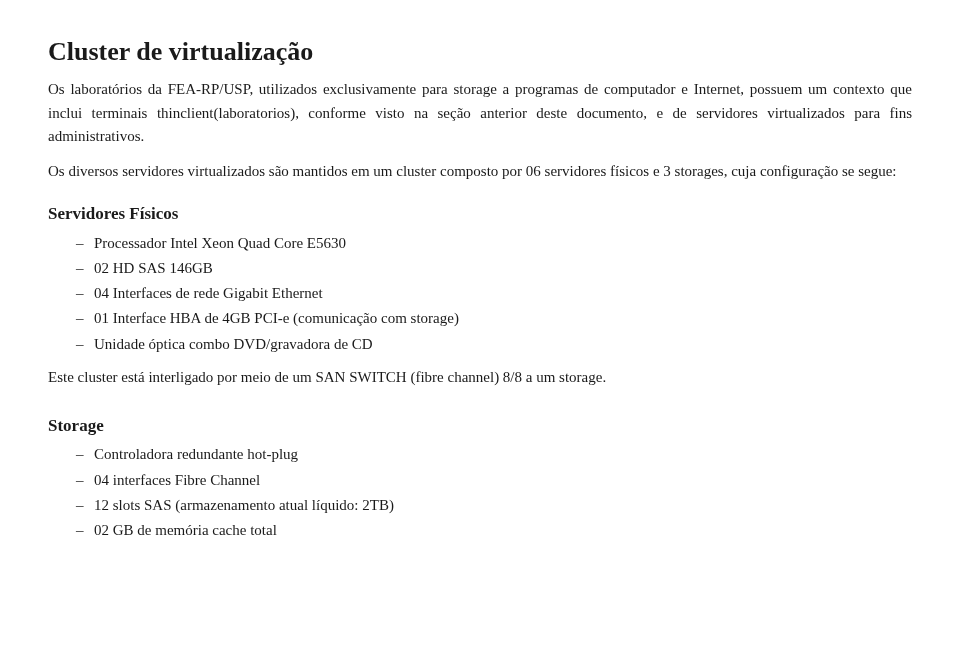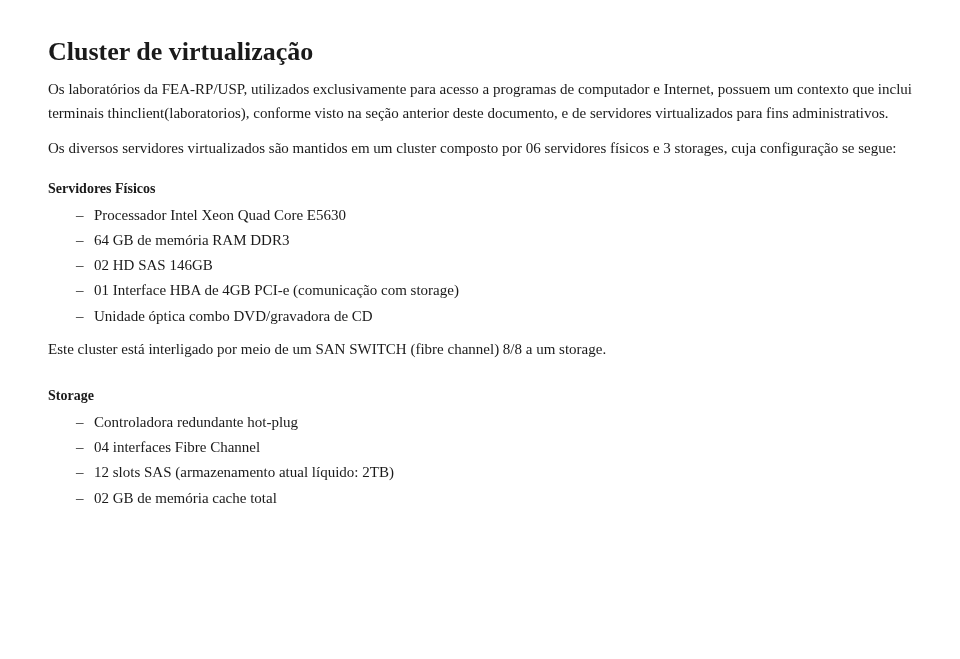--- a/index.html
+++ b/index.html
@@ -29,21 +29,21 @@
       margin-bottom: 12px;
       text-align: justify;
     }
 
     .body-paragraph {
       margin-bottom: 18px;
       text-align: justify;
     }
 
     .section-heading {
-      font-size: 14px;
+      font-size: 17px;
       font-weight: bold;
       margin-top: 8px;
       margin-bottom: 4px;
     }
 
     .bullet-list {
       list-style: none;
       padding-left: 28px;
       margin-bottom: 10px;
     }
@@ -68,30 +68,30 @@
 
     .storage-section {
       margin-top: 8px;
     }
   </style>
 </head>
 <body>
 
 <h1 class="title">Cluster de virtualização</h1>
 
-<p class="intro-paragraph">Os laboratórios da FEA-RP/USP, utilizados exclusivamente para acesso a programas de computador e Internet, possuem um contexto que inclui terminais thinclient(laboratorios), conforme visto na seção anterior deste documento, e de servidores virtualizados para fins administrativos.</p>
+<p class="intro-paragraph">Os laboratórios da FEA-RP/USP, utilizados exclusivamente para storage a programas de computador e Internet, possuem um contexto que inclui terminais thinclient(laboratorios), conforme visto na seção anterior deste documento, e de servidores virtualizados para fins administrativos.</p>
 
 <p class="body-paragraph">Os diversos servidores virtualizados são mantidos em um cluster composto por 06 servidores físicos e 3 storages, cuja configuração se segue:</p>
 
 <h2 class="section-heading">Servidores Físicos</h2>
 
 <ul class="bullet-list">
   <li><span>Processador Intel Xeon Quad Core E5630</span></li>
-  <li><span>64 GB de memória RAM DDR3</span></li>
   <li><span>02 HD SAS 146GB</span></li>
+  <li><span>04 Interfaces de rede Gigabit Ethernet</span></li>
   <li><span>01 Interface HBA de 4GB PCI-e (comunicação com storage)</span></li>
   <li><span>Unidade óptica combo DVD/gravadora de CD</span></li>
 </ul>
 
 <p class="switch-note">Este cluster está interligado por meio de um SAN SWITCH (fibre channel) 8/8 a um storage.</p>
 
 <div class="storage-section">
   <h2 class="section-heading">Storage</h2>
 
   <ul class="bullet-list">

